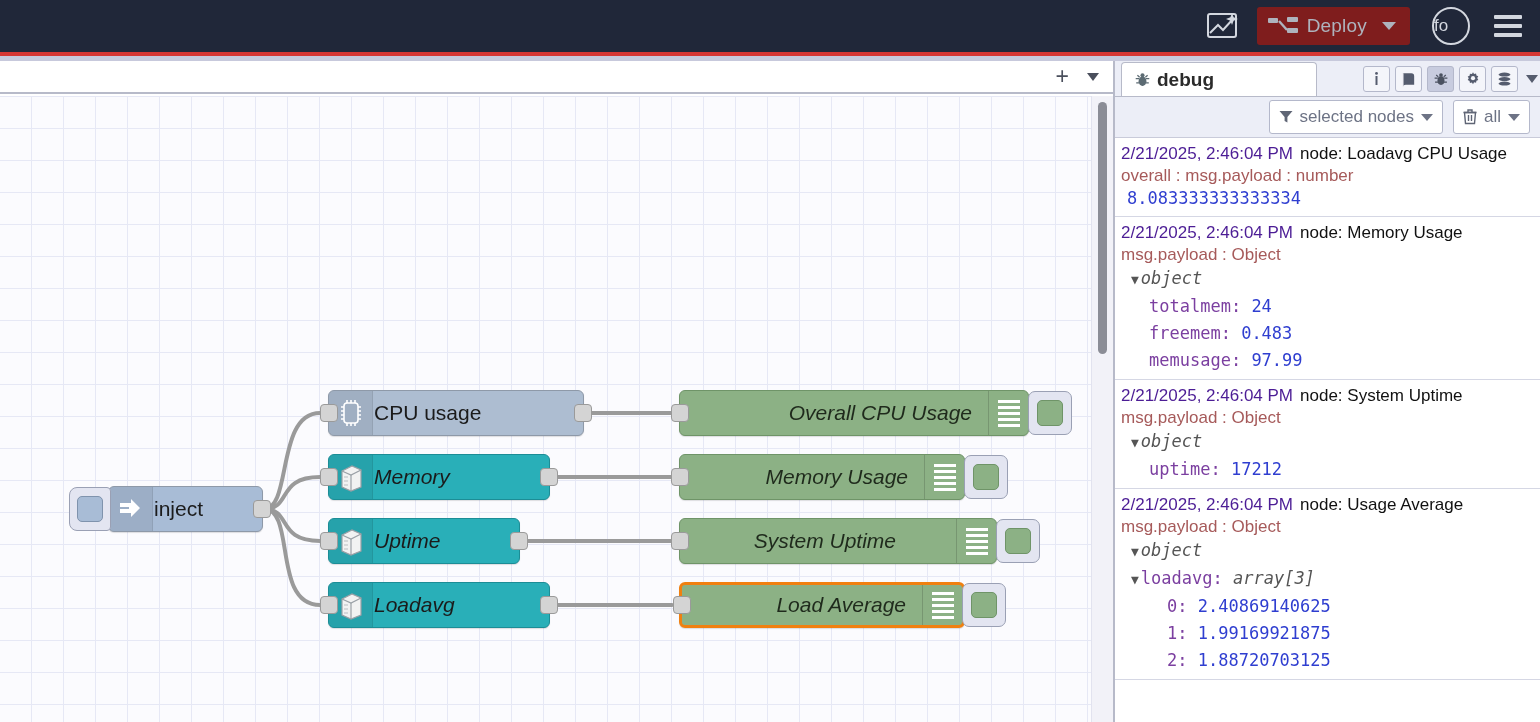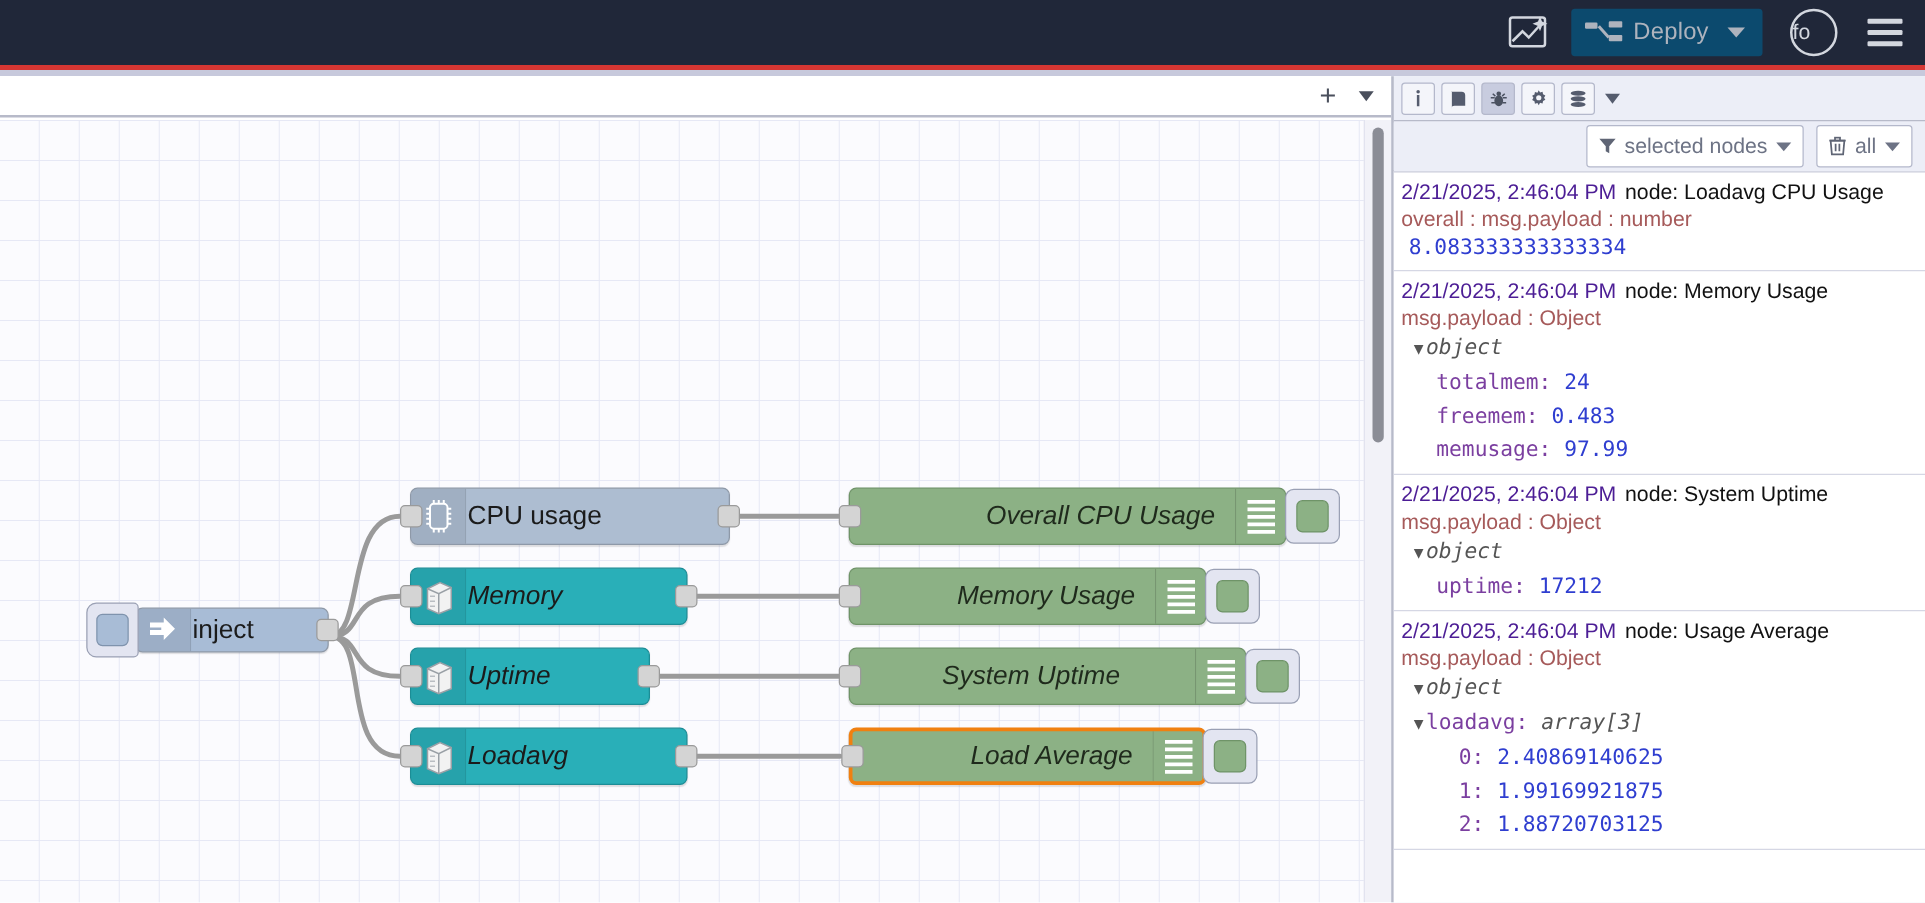--- a/index.html
+++ b/index.html
@@ -23,21 +23,21 @@
   .header-lav {
     position: absolute; left: 0; top: 56px; width: 1540px; height: 5px;
     background: #c7c9dc;
   }
   .hdr-btn {
     display: flex; align-items: center; justify-content: center;
     cursor: pointer; color: #c3c7d1;
   }
   .ai-icon { width: 44px; height: 40px; margin-right: 12px; }
   .deploy-btn {
-    height: 38px; background: #0c4a6e; border-radius: 3px;
+    height: 38px; background: #7f1d1d; border-radius: 3px;
     display: flex; align-items: center; gap: 9px;
     padding: 0 14px 0 11px; margin-right: 22px; cursor: pointer;
   }
   .deploy-label { font-size: 19px; color: #aeb3bd; letter-spacing: .2px; }
   .deploy-caret {
     width: 0; height: 0; border-left: 7px solid transparent;
     border-right: 7px solid transparent; border-top: 8px solid #aeb3bd;
     margin-left: 6px;
   }
   .avatar {
@@ -276,21 +276,21 @@
           <path d="M264 413 C 292 413, 276 381, 320 381"></path>
           <path d="M264 413 C 292 413, 276 445, 320 445"></path>
           <path d="M264 413 C 296 413, 272 509, 320 509"></path>
           <path d="M585 317 L 672 317"></path>
           <path d="M551 381 L 672 381"></path>
           <path d="M521 445 L 672 445"></path>
           <path d="M551 509 L 672 509"></path>
         </g>
       </svg>
 
-      <div class="node inject" style="left:108px; top:390px; width:155px; height:36px;">
+      <div class="node inject" style="left:108px; top:390px; width:155px; height:46px;">
         <div class="inj-btn">
             <em></em>
           </div>
         <div class="node-ico">
           <svg width="26" height="24" viewBox="0 0 26 24">
             <path d="M2 6 h11 v-4 l9 9 -9 9 v-4 H2 v-4 h9 v-2 H2 Z" fill="#fff"></path>
           </svg>
         </div>
         <div class="node-label">inject</div>
         <div class="port out"></div>
@@ -411,20 +411,28 @@
       </div>
 
       <div class="canvas-rail"></div>
       <div class="canvas-scrollbar"></div>
     </div>
   </div>
 
   <div class="sidebar">
 
     <div class="sb-tabrow">
+      <div class="sb-tab">
+        <svg width="17" height="17" viewBox="0 0 20 20">
+          <ellipse cx="10" cy="12" rx="4.6" ry="5.6" fill="#5c6b73"></ellipse>
+          <circle cx="10" cy="5" r="2.4" fill="#5c6b73"></circle>
+          <path d="M10 6 v11 M2 9 h4 M14 9 h4 M2.6 14 h3.6 M13.8 14 h3.6 M4 5 l2.6 2.4 M16 5 l-2.6 2.4" stroke="#5c6b73" stroke-width="1.5" fill="none"></path>
+        </svg>
+        <span class="sb-tab-label">debug</span>
+      </div>
 
       <div class="sb-tools">
         <div class="sb-tool">
           <svg width="15" height="16" viewBox="0 0 12 16">
             <circle cx="6" cy="2.4" r="1.4" fill="#555c6e"></circle>
             <rect x="5" y="5" width="2" height="9" fill="#555c6e"></rect>
           </svg>
         </div>
         <div class="sb-tool">
           <svg width="17" height="16" viewBox="0 0 18 16" fill="none" stroke="#555c6e" stroke-width="1.4">

